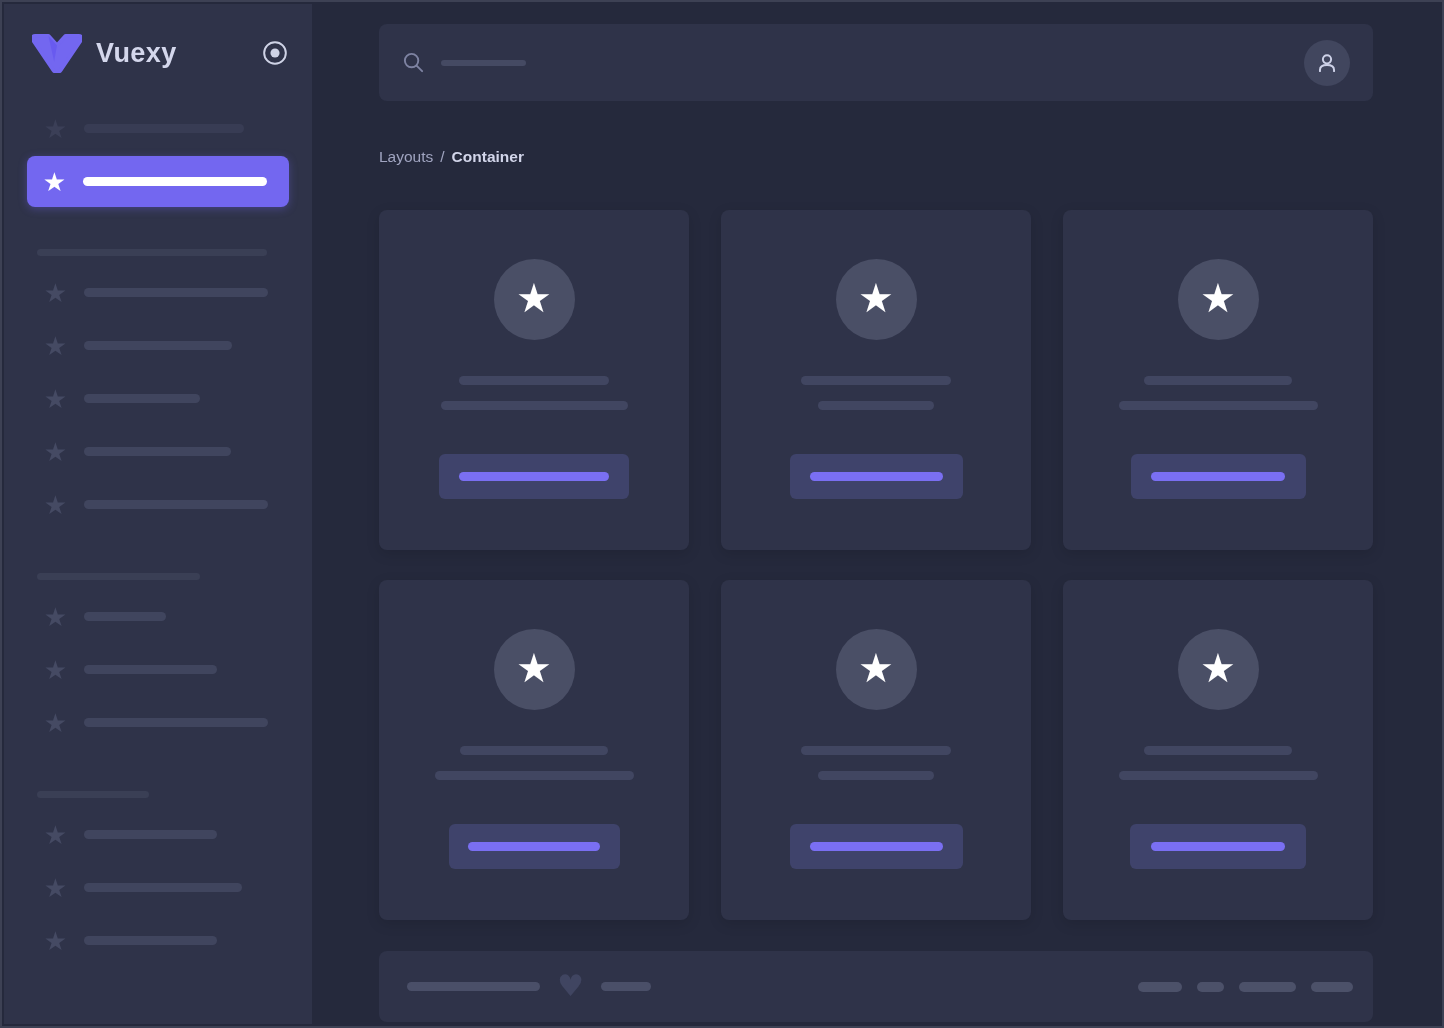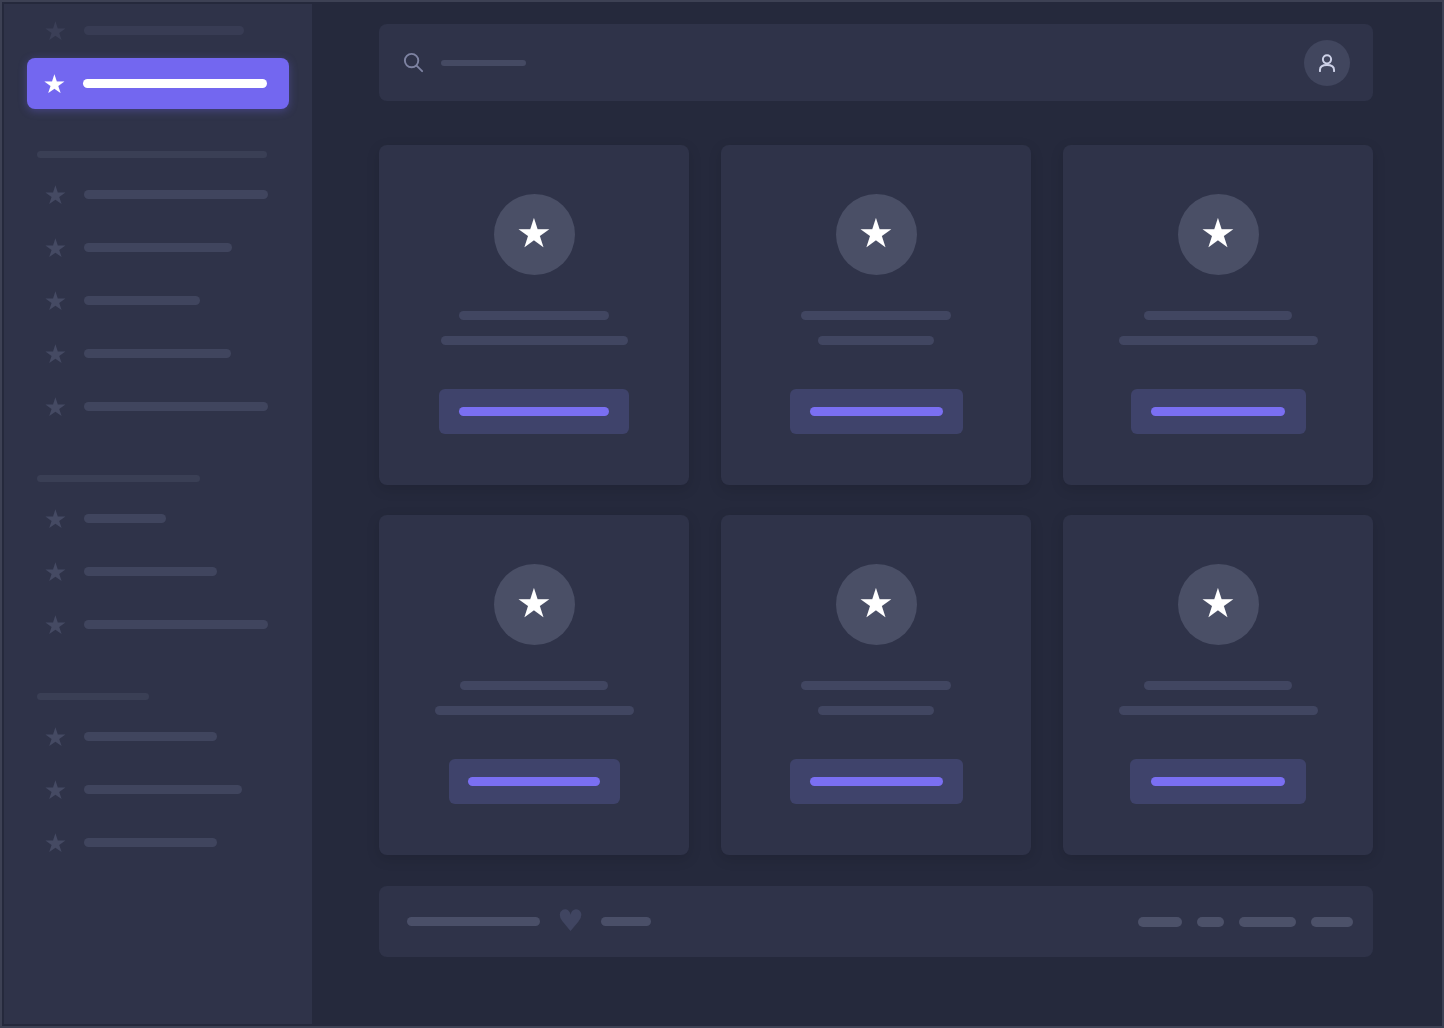--- a/index.html
+++ b/index.html
@@ -41,20 +41,33 @@
   .footer{margin-top:31px;height:71px;background:#2f3349;border-radius:8px;display:flex;align-items:center;padding:0 20px 0 28px;box-sizing:border-box;}
   .footer .bar{height:9px;border-radius:5px;background:#4a4f68;}
   .heart-glyph{font-family:"DejaVu Sans",sans-serif;font-size:30px;line-height:1;color:#404561;margin:0 17px;transform:translateY(-1px);}
   .footer-right{margin-left:auto;display:flex;align-items:center;gap:15px;}
   .footer-right .bar{height:10px;background:#4c5169;}
 </style>
 </head>
 <body>
 
 <aside class="sidebar">
+  <div class="logo-row">
+    <svg width="50" height="40" viewBox="0 0 52 42">
+      <path d="M3 3 H17 L26 13 L35 3 H49 C51.2 3 52.6 5.4 51.3 7.3 L30 38.8 C28.1 41.6 23.9 41.6 22 38.8 L0.7 7.3 C-0.6 5.4 0.8 3 3 3 Z" fill="#7367f0" stroke="#7367f0" stroke-width="4" stroke-linejoin="round"></path>
+      <path d="M17 3 L26 13 L23 30 Z" fill="#5e50ee" opacity="0.55"></path>
+    </svg>
+    <span class="brand">Vuexy</span>
+    <span class="toggle">
+      <svg width="26" height="26" viewBox="0 0 24 24">
+        <circle cx="12" cy="12" r="10" fill="none" stroke="#cfd3e6" stroke-width="1.8"></circle>
+        <circle cx="12" cy="12" r="4.2" fill="#cfd3e6"></circle>
+      </svg>
+    </span>
+  </div>
   <nav class="nav">
       <div class="nav-item dim">
         <span class="star-glyph">★</span>
         <span class="bar" style="width: 160px;"></span>
       </div>
       <div class="nav-item active">
         <span class="star-glyph">★</span>
         <span class="bar" style="width: 184px;"></span>
       </div>
       <div class="section-header" style="width: 230px;"></div>
@@ -117,20 +130,23 @@
     </span>
     <div class="search-bar" style="width: 85px;"></div>
     <div class="avatar">
       <svg width="26" height="26" viewBox="0 0 24 24">
         <circle cx="12" cy="8.6" r="3.8" fill="none" stroke="#ced2e8" stroke-width="1.8"></circle>
         <path d="M5.5 19.5 V18.4 C5.5 15.4 8.2 13.8 12 13.8 C15.8 13.8 18.5 15.4 18.5 18.4 V19.5" fill="none" stroke="#ced2e8" stroke-width="1.8" stroke-linecap="round"></path>
       </svg>
     </div>
   </div>
 
+  <div class="breadcrumb">
+    <span>Layouts</span><span class="sep">/</span><span class="current">Container</span>
+  </div>
 
   <div class="grid">
       <div class="card">
         <div class="card-avatar">
           <span class="card-star">★</span>
         </div>
         <div class="line line1" style="width: 150px;"></div>
         <div class="line line2" style="width: 187px;"></div>
         <div class="card-btn" style="width: 190px;">
           <span class="btn-bar" style="width: 150px;"></span>

